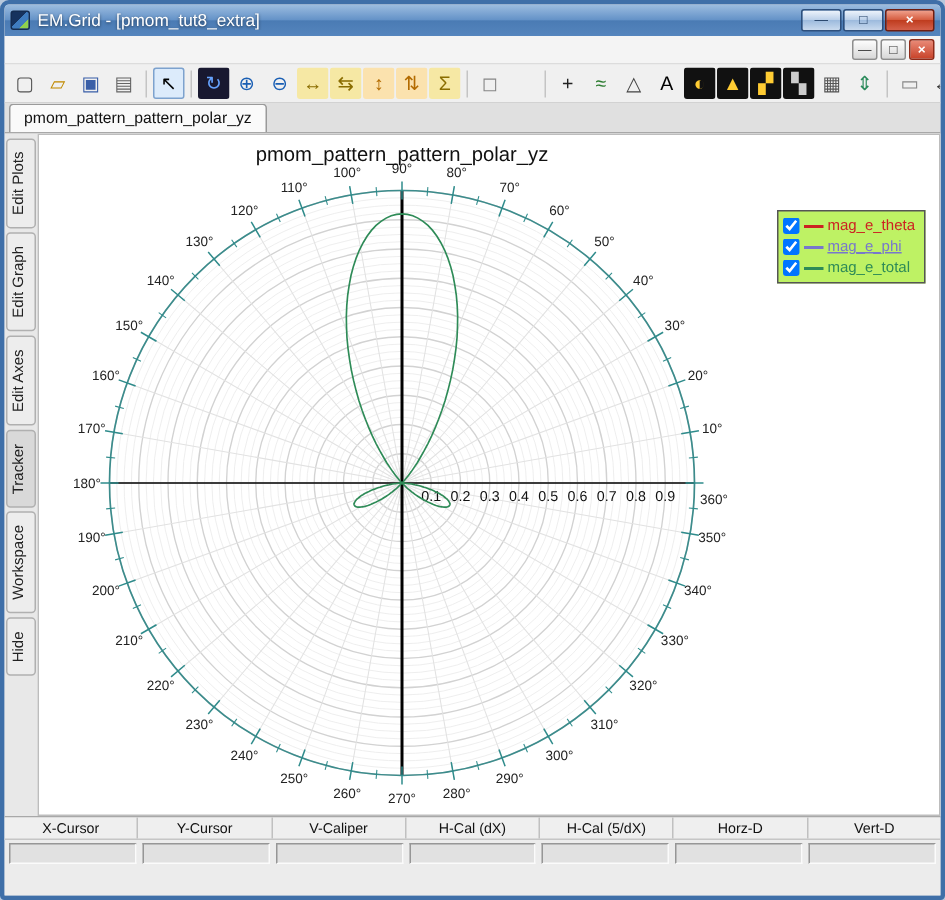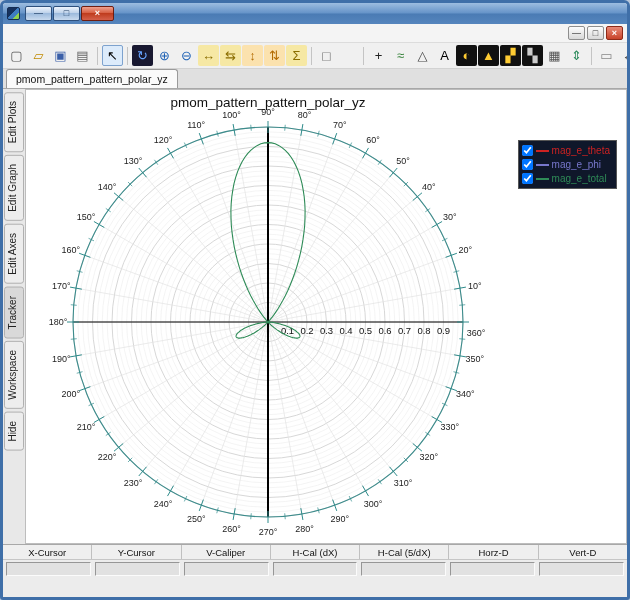--- a/index.html
+++ b/index.html
@@ -51,21 +51,21 @@
   
   .main{flex:1;display:flex;min-height:0;background:#e8e8e8}
   .side-tabs{width:22px;flex:none;display:flex;flex-direction:column;padding-top:2px}
   .vtab{writing-mode:vertical-rl;transform:rotate(180deg);font-size:10px;color:#222;background:#ededed;
     border:1px solid #b0b0b0;border-radius:3px;padding:8px 2px;margin:1px 1px 2px 1px;text-align:center}
   .vtab.active{background:#d9d9d9}
   .plot-area{flex:1;position:relative;background:#fff;border:1px solid #bdbdbd;overflow:hidden}
   .plot-area svg{position:absolute;left:0;top:0;width:100%;height:100%}
 
   
-  .legend{position:absolute;top:50px;right:9px;background:#0f172a;border:1px solid #555;
+  .legend{position:absolute;top:50px;right:9px;background:#bef264;border:1px solid #555;
     padding:3px 6px 3px 3px;display:flex;flex-direction:column;gap:1px}
   .legend-row{display:flex;align-items:center;gap:3px;height:13px;font-size:10px}
   .legend-row input{width:11px;height:11px;margin:0}
   .legend-line{width:13px;height:2px;display:inline-block}
 
   
   .cursor-bar{height:53px;flex:none;background:#ececec;border-top:1px solid #a8a8a8;
     display:flex;flex-direction:column}
   .cb-headers{display:flex;height:15px;border-bottom:1px solid #c6c6c6;background:#efefef}
   .cb-h{flex:1;font-size:9.5px;line-height:15px;text-align:center;color:#111;border-right:1px solid #c0c0c0}
@@ -74,20 +74,21 @@
   .cb-v{flex:1;margin:0 2px;height:14px;background:#e1e1e1;font-size:9px;line-height:12px;padding:0 3px;
     border:1px solid;border-color:#969696 #fbfbfb #fbfbfb #969696}
 </style>
 </head>
 <body>
 
 <div class="window">
 
   <div class="titlebar">
     <span class="app-icon"></span>
+    <span class="window-title">EM.Grid - [pmom_tut8_extra]</span>
     <span class="win-btns">
       <span class="wbtn">—</span>
       <span class="wbtn">□</span>
       <span class="wbtn close">×</span>
     </span>
   </div>
 
   <div class="menubar">
     <span class="mdi-btns">
       <span class="mbtn">—</span>
@@ -365,21 +366,21 @@
         </svg>
       <div class="legend" id="legend">
           <div class="legend-row">
             <input type="checkbox" checked="" style="">
             <span class="legend-line" style="background: rgb(204, 34, 34);"></span>
             <span style="color: rgb(204, 34, 34);">mag_e_theta</span>
           </div>
           <div class="legend-row">
             <input type="checkbox" checked="" style="">
             <span class="legend-line" style="background: rgb(119, 119, 204);"></span>
-            <span style="color: rgb(119, 119, 204);">mag_e_phi</span>
+            <span style="color: rgb(119, 119, 204); text-decoration: underline;">mag_e_phi</span>
           </div>
           <div class="legend-row">
             <input type="checkbox" checked="" style="">
             <span class="legend-line" style="background: rgb(46, 139, 87);"></span>
             <span style="color: rgb(46, 139, 87);">mag_e_total</span>
           </div>
         </div>
     </div>
   </div>
 

